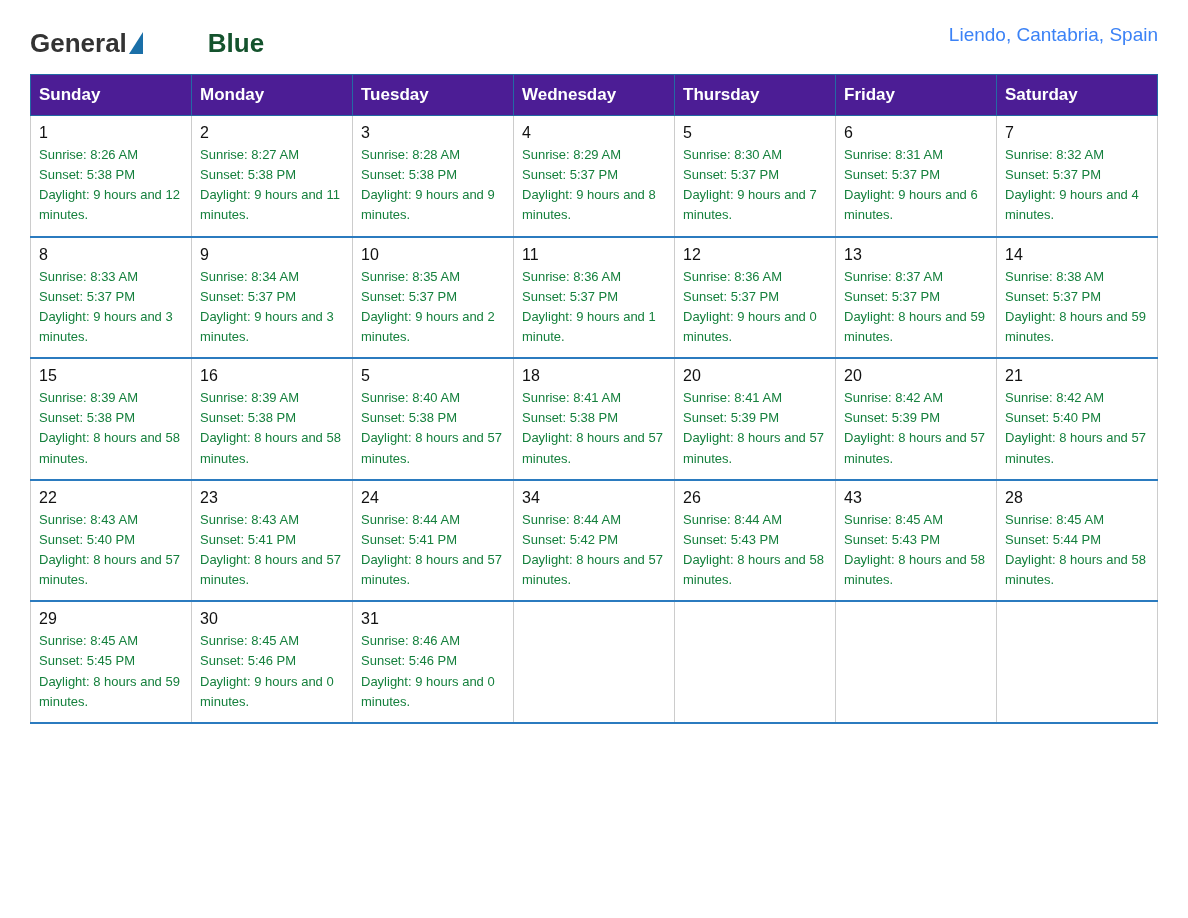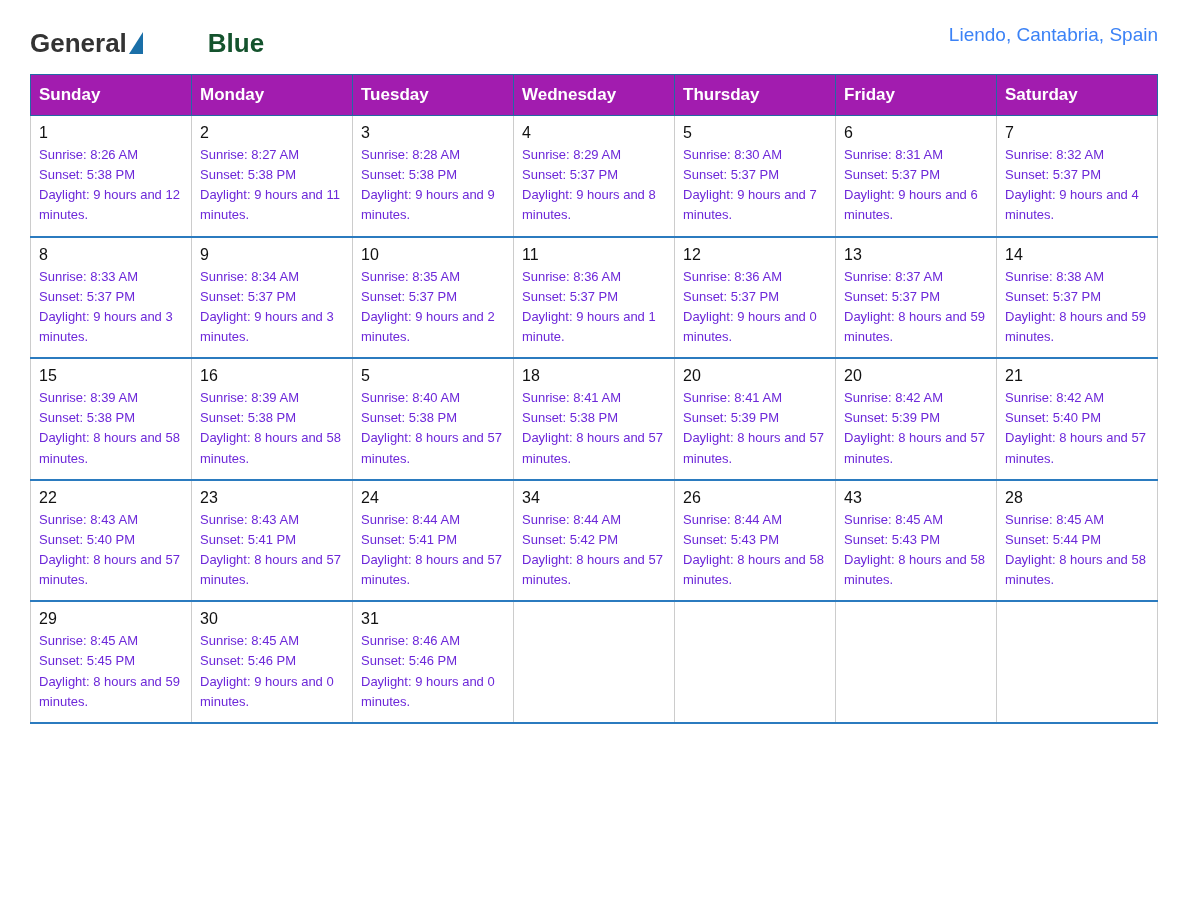--- a/index.html
+++ b/index.html
@@ -65,21 +65,21 @@
       font-size: 19px;
       color: #3b82f6;
       margin-top: 4px;
     }
     table {
       width: 100%;
       border-collapse: collapse;
       table-layout: fixed;
     }
     thead tr th {
-      background-color: #a21caf;
+      background-color: #4c1d95;
       color: #fff;
       font-size: 17px;
       font-weight: bold;
       padding: 10px 8px;
       text-align: left;
       border: 1px solid #2369a4;
       margin-left: 30px;
     }
     tbody tr td {
       vertical-align: top;
@@ -98,21 +98,21 @@
     }
     .day-num {
       font-size: 16px;
       font-weight: normal;
       display: block;
       margin-bottom: 3px;
       color: #111;
     }
     .day-info {
       font-size: 13px;
-      color: #6d28d9;
+      color: #15803d;
       line-height: 1.55;
     }
     tbody tr td.empty {
       background: #fff;
     }
   </style>
 </head>
 <body>
 
 <div class="header-area">

